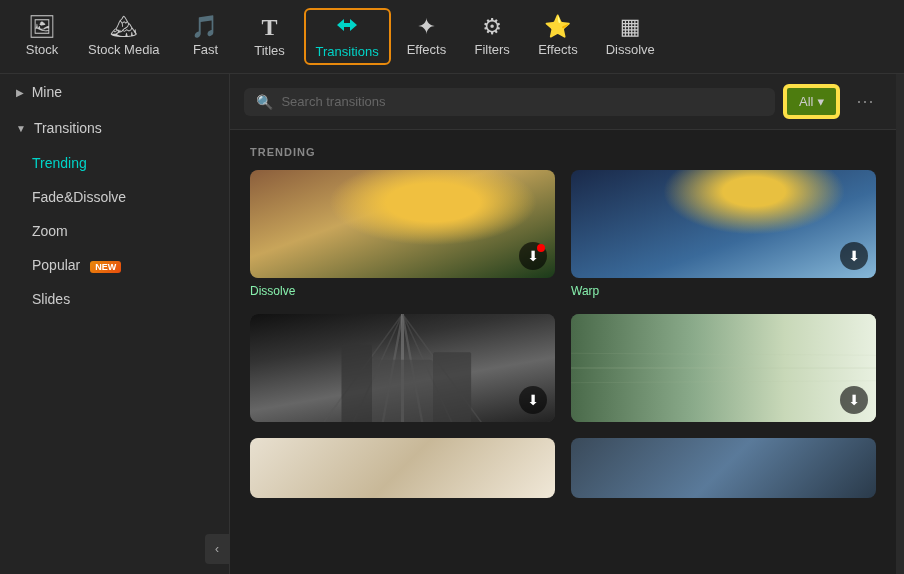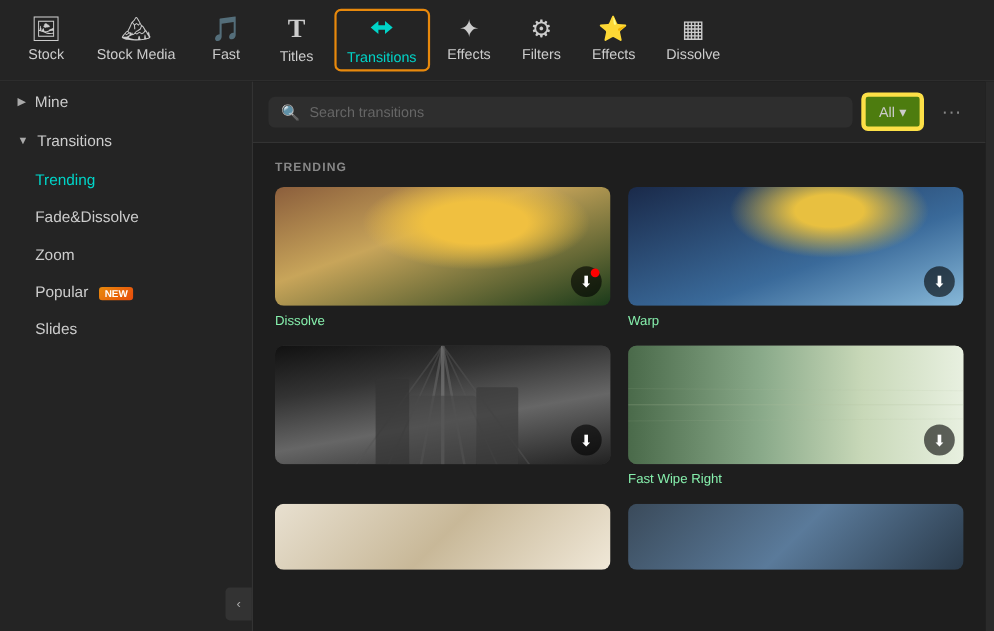--- a/index.html
+++ b/index.html
@@ -438,21 +438,20 @@
                   </linearGradient>
                 </defs>
                 <rect width="200" height="110" fill="url(#wipeGrad)"></rect>
                 <line x1="0" y1="55" x2="200" y2="55" stroke="#b0c0a0" stroke-width="0.5" opacity="0.4"></line>
                 <line x1="0" y1="40" x2="200" y2="42" stroke="#b0c0a0" stroke-width="0.3" opacity="0.3"></line>
                 <line x1="0" y1="70" x2="200" y2="68" stroke="#b0c0a0" stroke-width="0.3" opacity="0.3"></line>
               </svg>
             </div>
             <div class="download-btn">⬇</div>
           </div>
-          <span class="thumbnail-label">Fast Wipe Right</span>
         </div>
 
         <div class="thumbnail-item">
           <div class="thumbnail-wrap" style="height:60px;overflow:hidden;">
             <div style="width:100%;height:100%;background:linear-gradient(135deg,#e8e0d0 0%,#c8b898 50%,#f0e8d8 100%);"></div>
           </div>
         </div>
         <div class="thumbnail-item">
           <div class="thumbnail-wrap" style="height:60px;overflow:hidden;">
             <div style="width:100%;height:100%;background:linear-gradient(135deg,#3a4a5a 0%,#5a7a9a 50%,#2a3a4a 100%);"></div>

